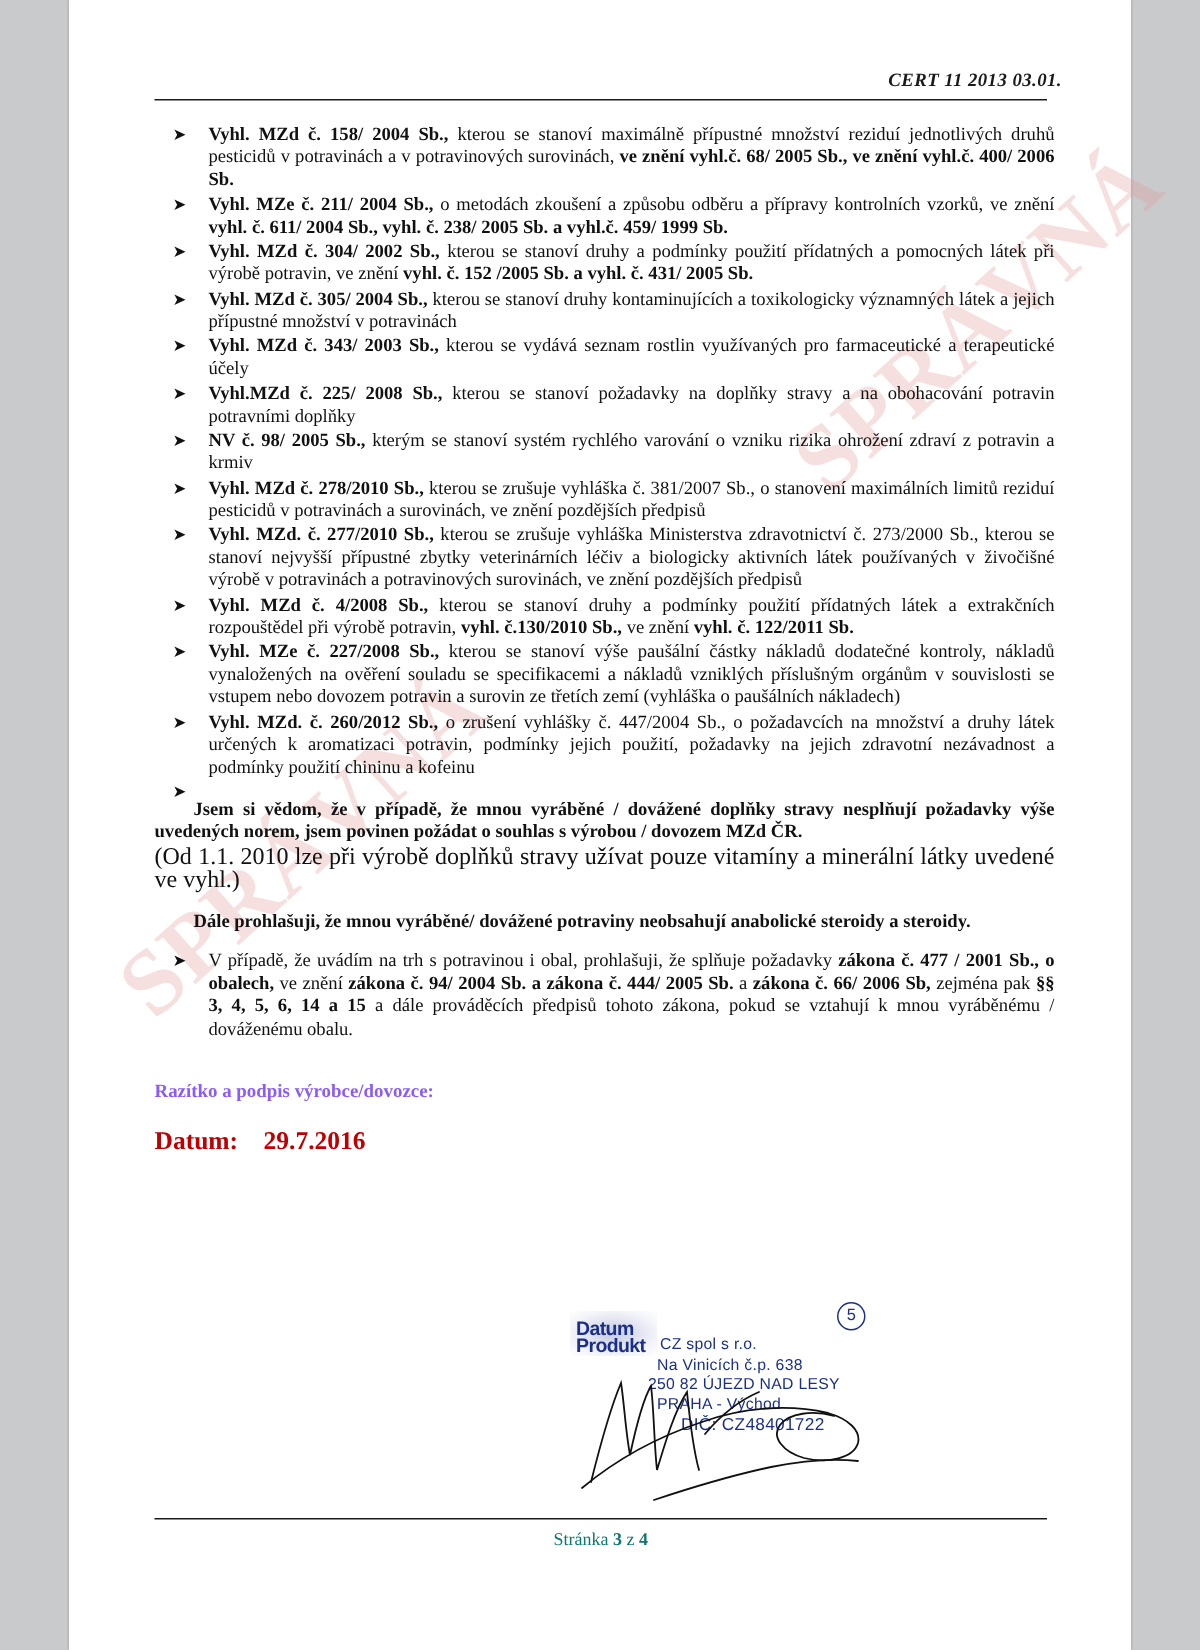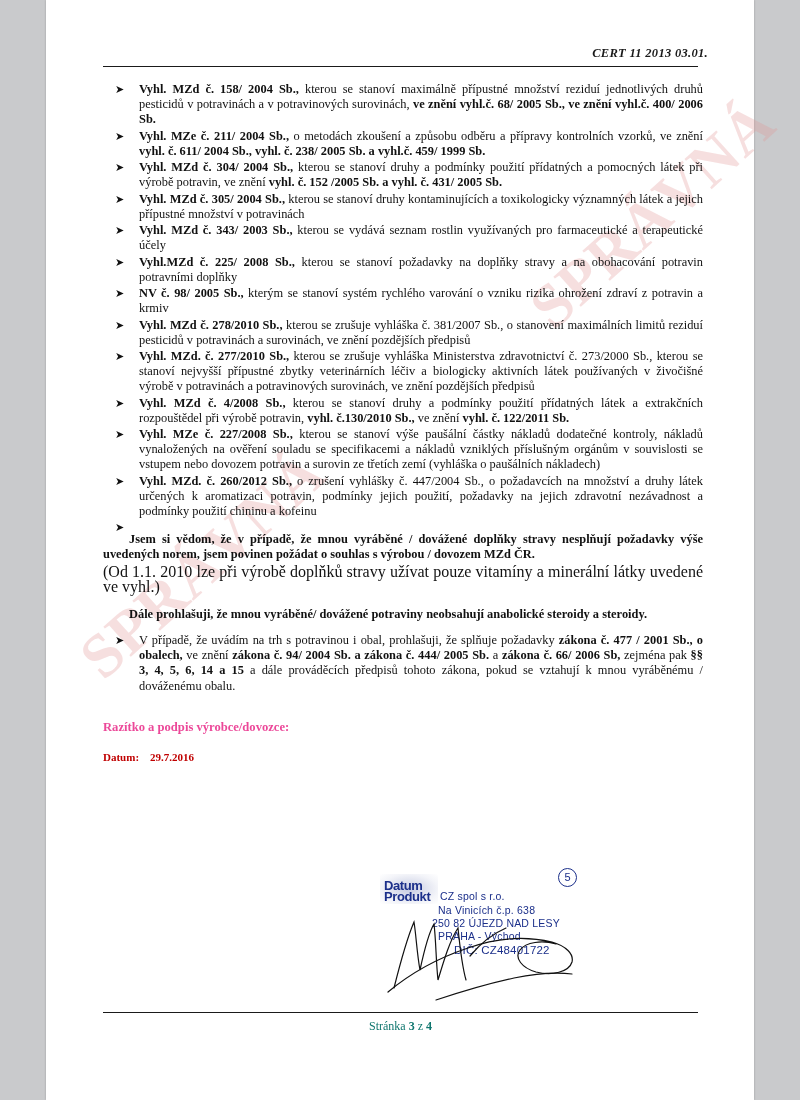--- a/index.html
+++ b/index.html
@@ -124,29 +124,29 @@
   }
   .subpara-list > li .bullet {
     position: absolute;
     left: 12px;
     top: 0;
     font-size: 11px;
     font-family: "DejaVu Sans", sans-serif;
   }
   .sig-label {
     margin-top: 26px;
-    color: #ec4899;
+    color: #8b5cf6;
     font-weight: bold;
     font-size: 12.6px;
   }
   .sig-date {
     margin-top: 16px;
     color: #c00000;
     font-weight: bold;
-    font-size: 11px;
+    font-size: 17px;
   }
   
   .stamp {
     position: absolute;
     left: 330px;
     top: 878px;
     width: 230px;
     height: 120px;
   }
   .stamp-text {
@@ -223,21 +223,21 @@
     <div class="content">
 
       <div class="hdr">CERT 11 2013 03.01.</div>
       <div class="hdr-rule"></div>
 
       <div class="body-area">
 
         <ul class="lst" id="reg-list">
             <li><span class="bullet">➤</span><span><b>Vyhl. MZd č. 158/ 2004 Sb.,</b> kterou se stanoví maximálně přípustné množství reziduí jednotlivých druhů pesticidů v potravinách a v potravinových surovinách, <b>ve znění vyhl.č. 68/ 2005 Sb., ve znění vyhl.č. 400/ 2006 Sb.</b></span></li>
             <li><span class="bullet">➤</span><span><b>Vyhl. MZe č. 211/ 2004 Sb.,</b> o metodách zkoušení a způsobu odběru a přípravy kontrolních vzorků, ve znění <b>vyhl. č. 611/ 2004 Sb., vyhl. č. 238/ 2005 Sb. a vyhl.č. 459/ 1999 Sb.</b></span></li>
-            <li><span class="bullet">➤</span><span><b>Vyhl. MZd č. 304/ 2004 Sb.,</b> kterou se stanoví druhy a podmínky použití přídatných a pomocných látek při výrobě potravin, ve znění <b>vyhl. č. 152 /2005 Sb. a vyhl. č. 431/ 2005 Sb.</b></span></li>
+            <li><span class="bullet">➤</span><span><b>Vyhl. MZd č. 304/ 2002 Sb.,</b> kterou se stanoví druhy a podmínky použití přídatných a pomocných látek při výrobě potravin, ve znění <b>vyhl. č. 152 /2005 Sb. a vyhl. č. 431/ 2005 Sb.</b></span></li>
             <li><span class="bullet">➤</span><span><b>Vyhl. MZd č. 305/ 2004 Sb.,</b> kterou se stanoví druhy kontaminujících a toxikologicky významných látek a jejich přípustné množství v potravinách</span></li>
             <li><span class="bullet">➤</span><span><b>Vyhl. MZd č. 343/ 2003 Sb.,</b> kterou se vydává seznam rostlin využívaných pro farmaceutické a terapeutické účely</span></li>
             <li><span class="bullet">➤</span><span><b>Vyhl.MZd č. 225/ 2008 Sb.,</b> kterou se stanoví požadavky na doplňky stravy a na obohacování potravin potravními doplňky</span></li>
             <li><span class="bullet">➤</span><span><b>NV č. 98/ 2005 Sb.,</b> kterým se stanoví systém rychlého varování o vzniku rizika ohrožení zdraví z potravin a krmiv</span></li>
             <li><span class="bullet">➤</span><span><b>Vyhl. MZd č. 278/2010 Sb.,</b> kterou se zrušuje vyhláška č. 381/2007 Sb., o stanovení maximálních limitů reziduí pesticidů v potravinách a surovinách, ve znění pozdějších předpisů</span></li>
             <li><span class="bullet">➤</span><span><b>Vyhl. MZd. č. 277/2010 Sb.,</b> kterou se zrušuje vyhláška Ministerstva zdravotnictví č. 273/2000 Sb., kterou se stanoví nejvyšší přípustné zbytky veterinárních léčiv a biologicky aktivních látek používaných v živočišné výrobě v potravinách a potravinových surovinách, ve znění pozdějších předpisů</span></li>
             <li><span class="bullet">➤</span><span><b>Vyhl. MZd č. 4/2008 Sb.,</b> kterou se stanoví druhy a podmínky použití přídatných látek a extrakčních rozpouštědel při výrobě potravin, <b>vyhl. č.130/2010 Sb.,</b> ve znění <b>vyhl. č. 122/2011 Sb.</b></span></li>
             <li><span class="bullet">➤</span><span><b>Vyhl. MZe č. 227/2008 Sb.,</b> kterou se stanoví výše paušální částky nákladů dodatečné kontroly, nákladů vynaložených na ověření souladu se specifikacemi a nákladů vzniklých příslušným orgánům v souvislosti se vstupem nebo dovozem potravin a surovin ze třetích zemí (vyhláška o paušálních nákladech)</span></li>
             <li><span class="bullet">➤</span><span><b>Vyhl. MZd. č. 260/2012 Sb.,</b> o zrušení vyhlášky č. 447/2004 Sb., o požadavcích na množství a druhy látek určených k aromatizaci potravin, podmínky jejich použití, požadavky na jejich zdravotní nezávadnost a podmínky použití chininu a kofeinu</span></li>
             <li class="red"><span class="bullet">➤</span></li>

